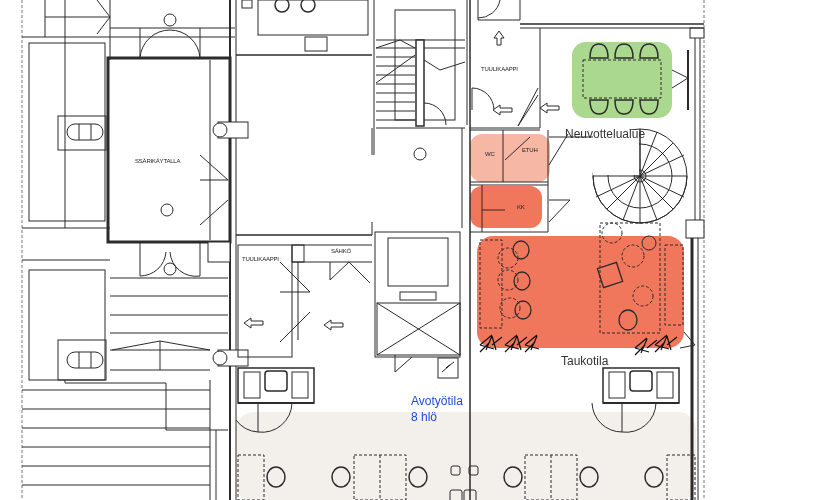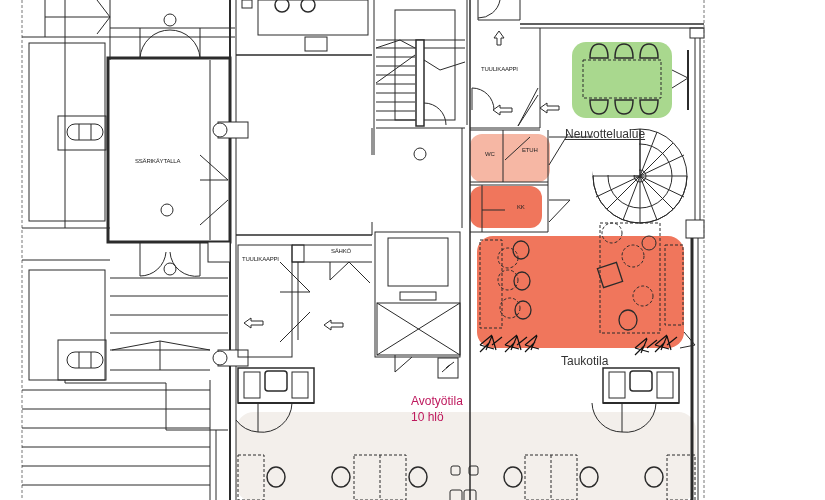--- a/index.html
+++ b/index.html
@@ -1,21 +1,21 @@
 <!DOCTYPE html>
 <html><head>
 <meta charset="utf-8">
 <style>
   html, body { margin:0; padding:0; background:#ffffff; }
   body { width:825px; height:500px; overflow:hidden; position:relative; font-family:"Liberation Sans", sans-serif; }
   svg { position:absolute; left:0; top:0; }
   .lbl { position:absolute; color:#333; white-space:nowrap; line-height:1; }
   .lbl-tiny { font-size:6px; letter-spacing:-0.2px; color:#222; }
   .lbl-med { font-size:12px; color:#333; }
-  .lbl-big { font-size:12px; color:#be185d; line-height:16px; }
+  .lbl-big { font-size:12px; color:#1d4ed8; line-height:16px; }
 </style>
 </head>
 <body>
 
 <svg width="825" height="500" viewBox="0 0 825 500">
   <defs>
     <pattern id="hatch" width="4" height="4" patternUnits="userSpaceOnUse">
       <rect width="4" height="4" fill="#fff"></rect>
     </pattern>
   </defs>
@@ -297,18 +297,18 @@
   </g>
 </svg>
 
 <div class="lbl lbl-tiny" style="left:135px;top:158px;">SSÄRIKÄYTALLA</div>
 <div class="lbl lbl-tiny" style="left:481px;top:66px;">TUULIKAAPPI</div>
 <div class="lbl lbl-tiny" style="left:242px;top:256px;">TUULIKAAPPI</div>
 <div class="lbl lbl-tiny" style="left:331px;top:248px;">SÄHKÖ</div>
 <div class="lbl lbl-tiny" style="left:485px;top:151px;">WC</div>
 <div class="lbl lbl-tiny" style="left:522px;top:147px;">ETUH</div>
 <div class="lbl lbl-tiny" style="left:517px;top:204px;">KK</div>
-<div class="lbl lbl-med" style="left:565px;top:128px;text-decoration:underline;">Neuvottelualue</div>
+<div class="lbl lbl-med" style="left:565px;top:128px;">Neuvottelualue</div>
 <div class="lbl lbl-med" style="left:561px;top:355px;">Taukotila</div>
 <div class="lbl lbl-big" style="left:411px;top:393px;">
   <div>Avotyötila</div>
-  <div>10 hlö</div>
+  <div>8 hlö</div>
 </div>
 
 </body></html>

